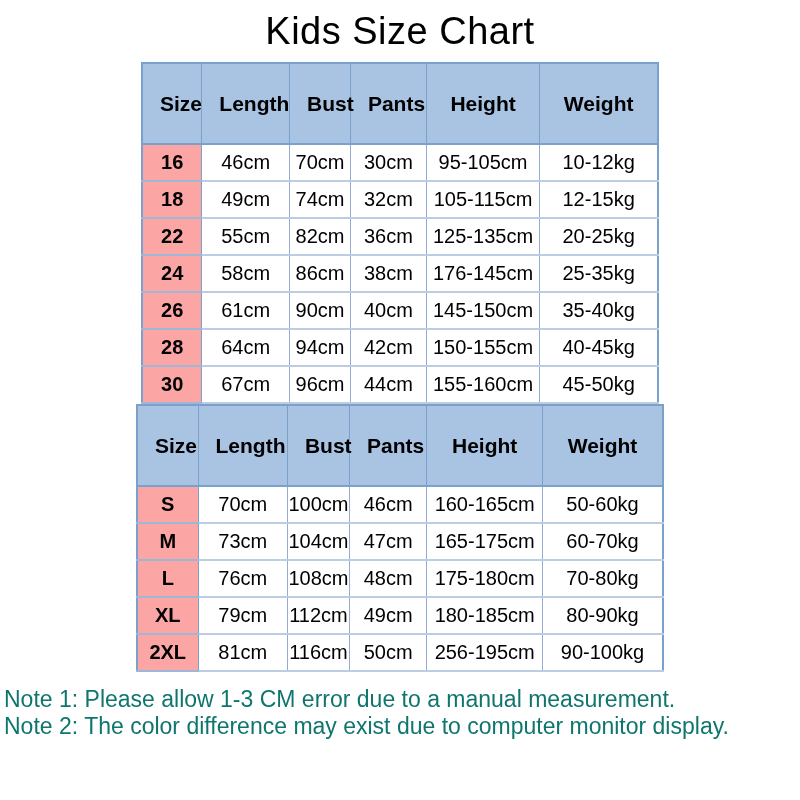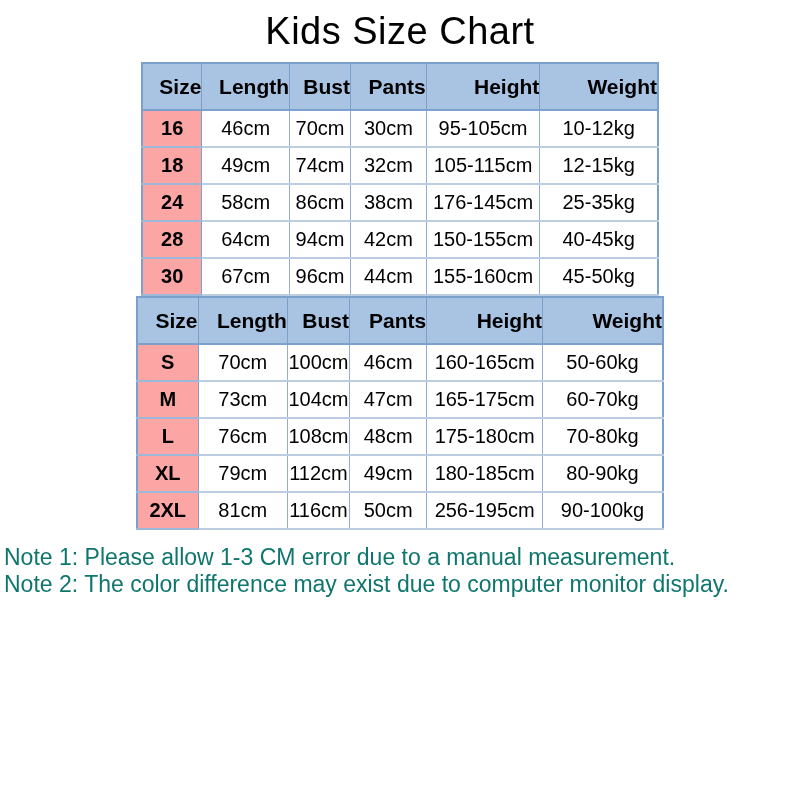--- a/index.html
+++ b/index.html
@@ -48,23 +48,23 @@
   col.c-pants  { width: 14.7%; }
   col.c-height { width: 22.0%; }
   col.c-weight { width: 22.9%; }
 
   table.size-table th {
     background: #a9c3e3;
     border: 1px solid #7ba0cc;
     border-bottom: 2px solid #7ba0cc;
     font-size: 21px;
     font-weight: bold;
-    text-align: right;
+    text-align: center;
     height: 45px;
-    padding: 0;
+    padding: 17px;
   }
   table.size-table td {
     border-left: 1px solid #93aed2;
     border-right: 1px solid #93aed2;
     border-top: 2px solid #bccde2;
     border-bottom: 2px solid #bccde2;
     font-size: 20px;
     text-align: center;
     height: 35px;
     padding: 0;
@@ -125,26 +125,42 @@
         </tr>
         <tr>
           <td class="size-col">18</td>
           <td>49cm</td>
           <td>74cm</td>
           <td>32cm</td>
           <td>105-115cm</td>
           <td>12-15kg</td>
         </tr>
         <tr>
+          <td class="size-col">22</td>
+          <td>55cm</td>
+          <td>82cm</td>
+          <td>36cm</td>
+          <td>125-135cm</td>
+          <td>20-25kg</td>
+        </tr>
+        <tr>
           <td class="size-col">24</td>
           <td>58cm</td>
           <td>86cm</td>
           <td>38cm</td>
           <td>176-145cm</td>
           <td>25-35kg</td>
+        </tr>
+        <tr>
+          <td class="size-col">26</td>
+          <td>61cm</td>
+          <td>90cm</td>
+          <td>40cm</td>
+          <td>145-150cm</td>
+          <td>35-40kg</td>
         </tr>
         <tr>
           <td class="size-col">28</td>
           <td>64cm</td>
           <td>94cm</td>
           <td>42cm</td>
           <td>150-155cm</td>
           <td>40-45kg</td>
         </tr>
         <tr>

